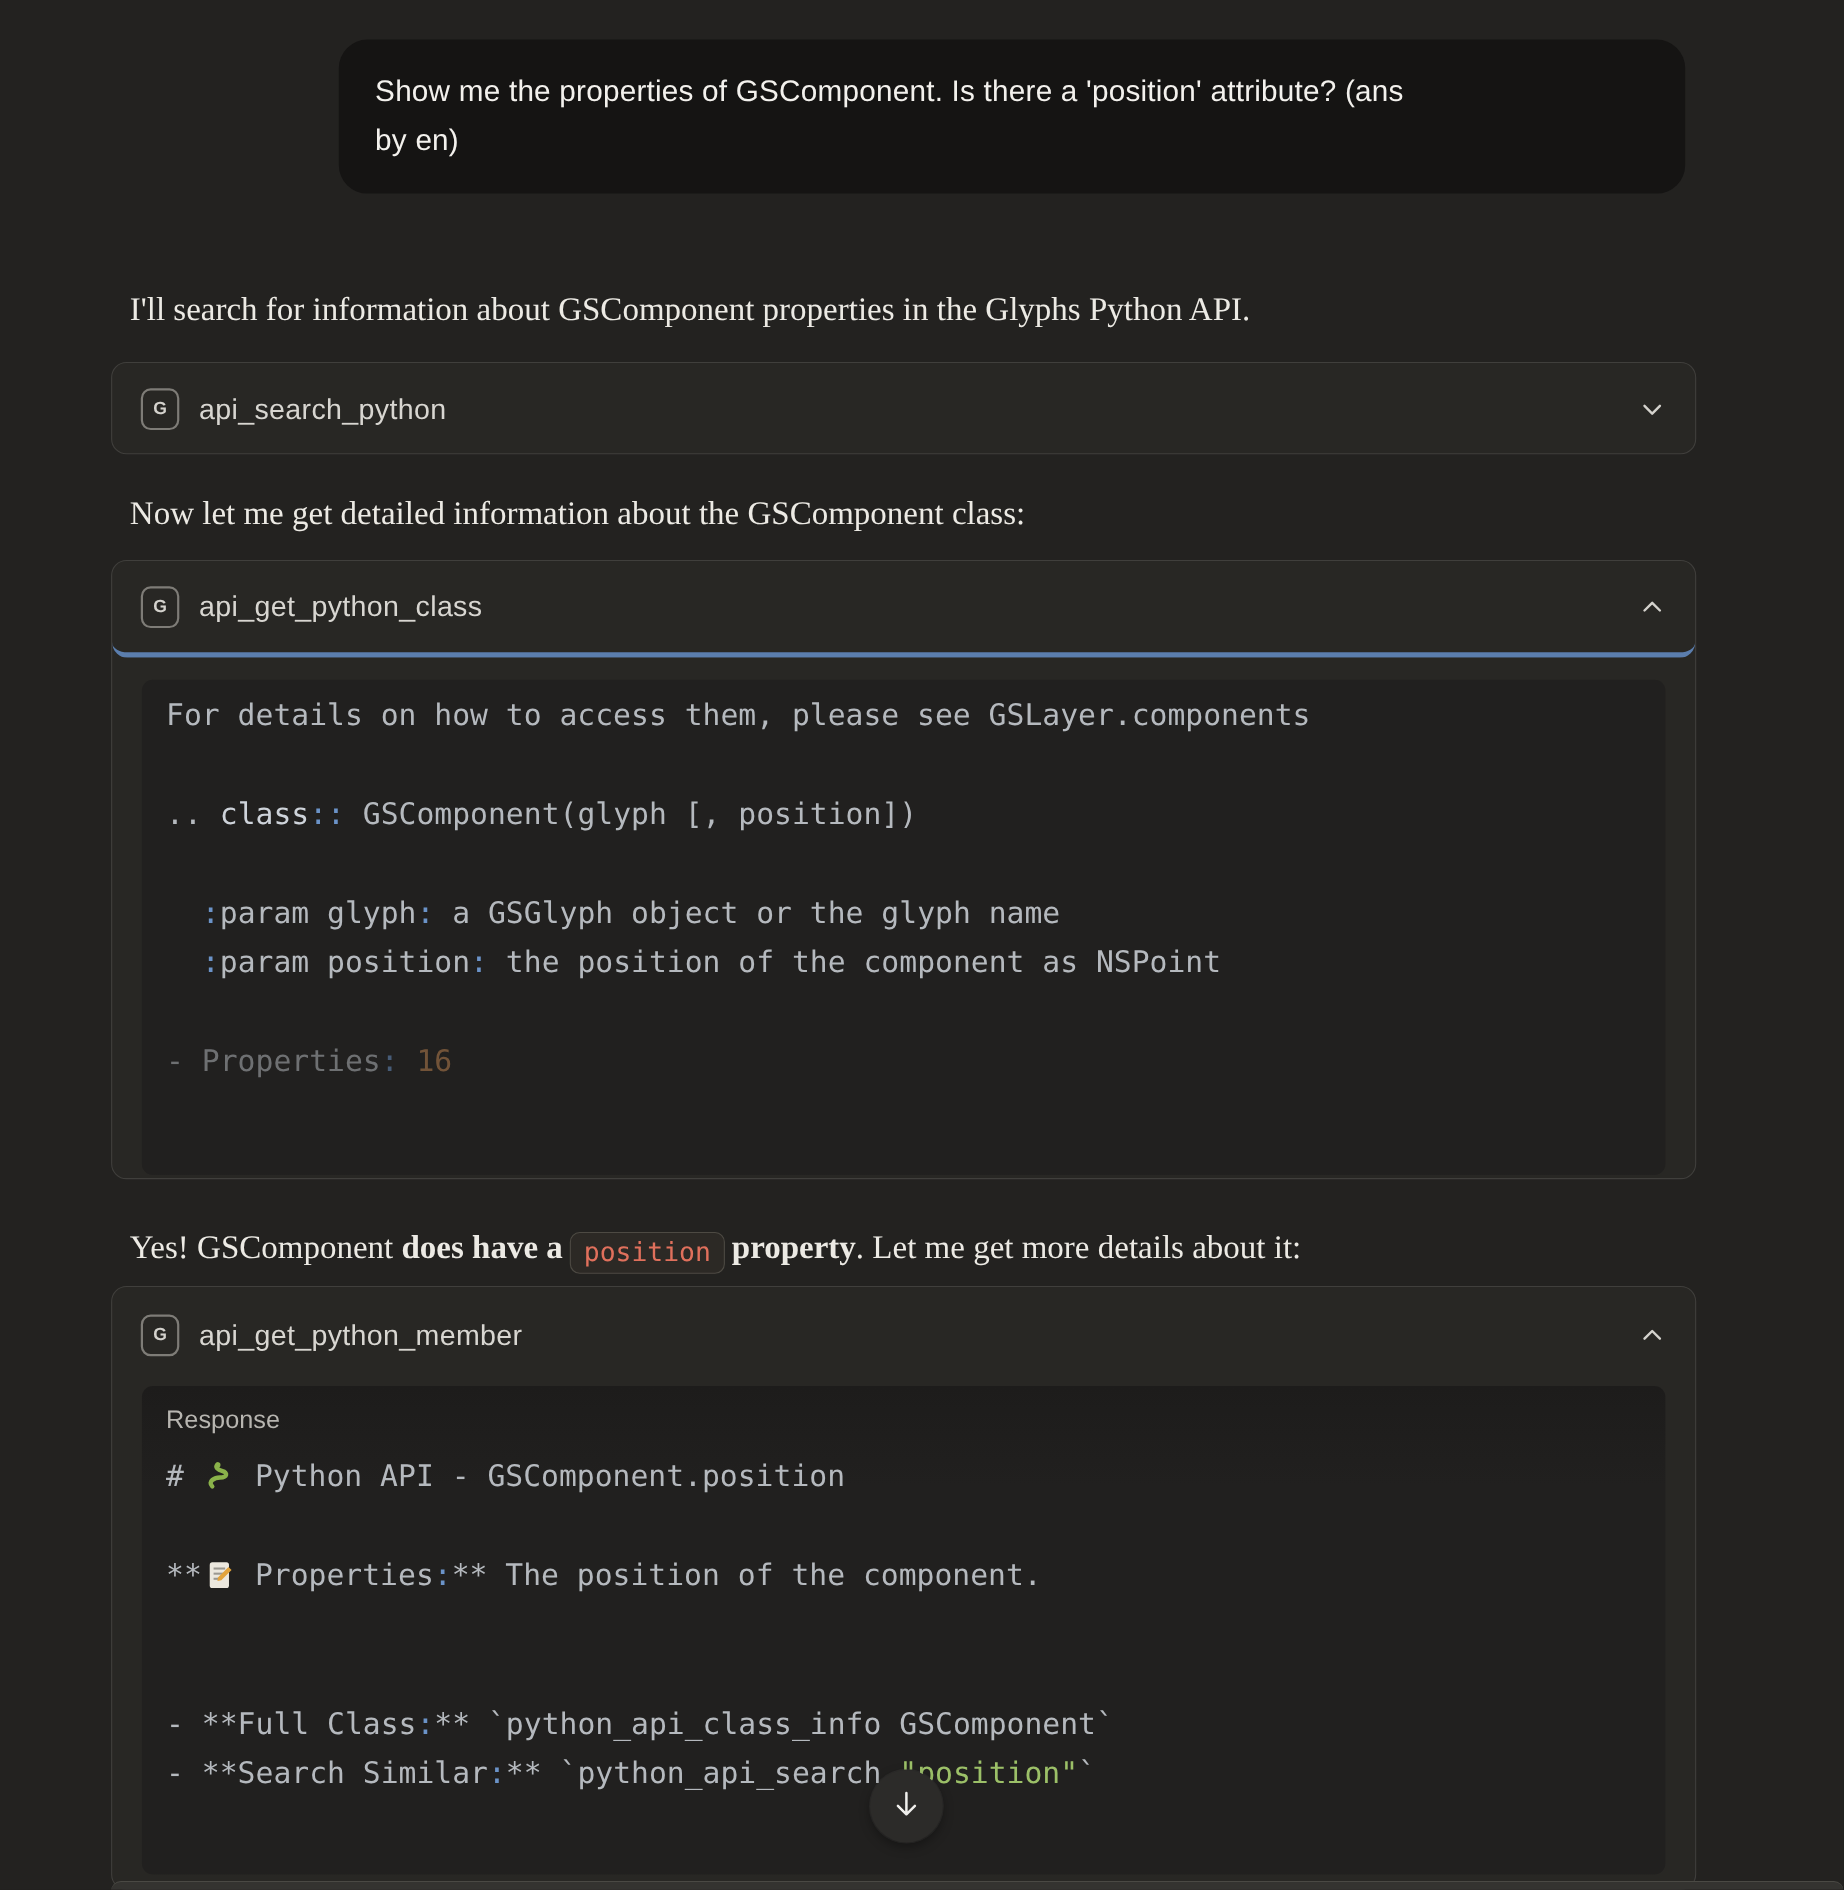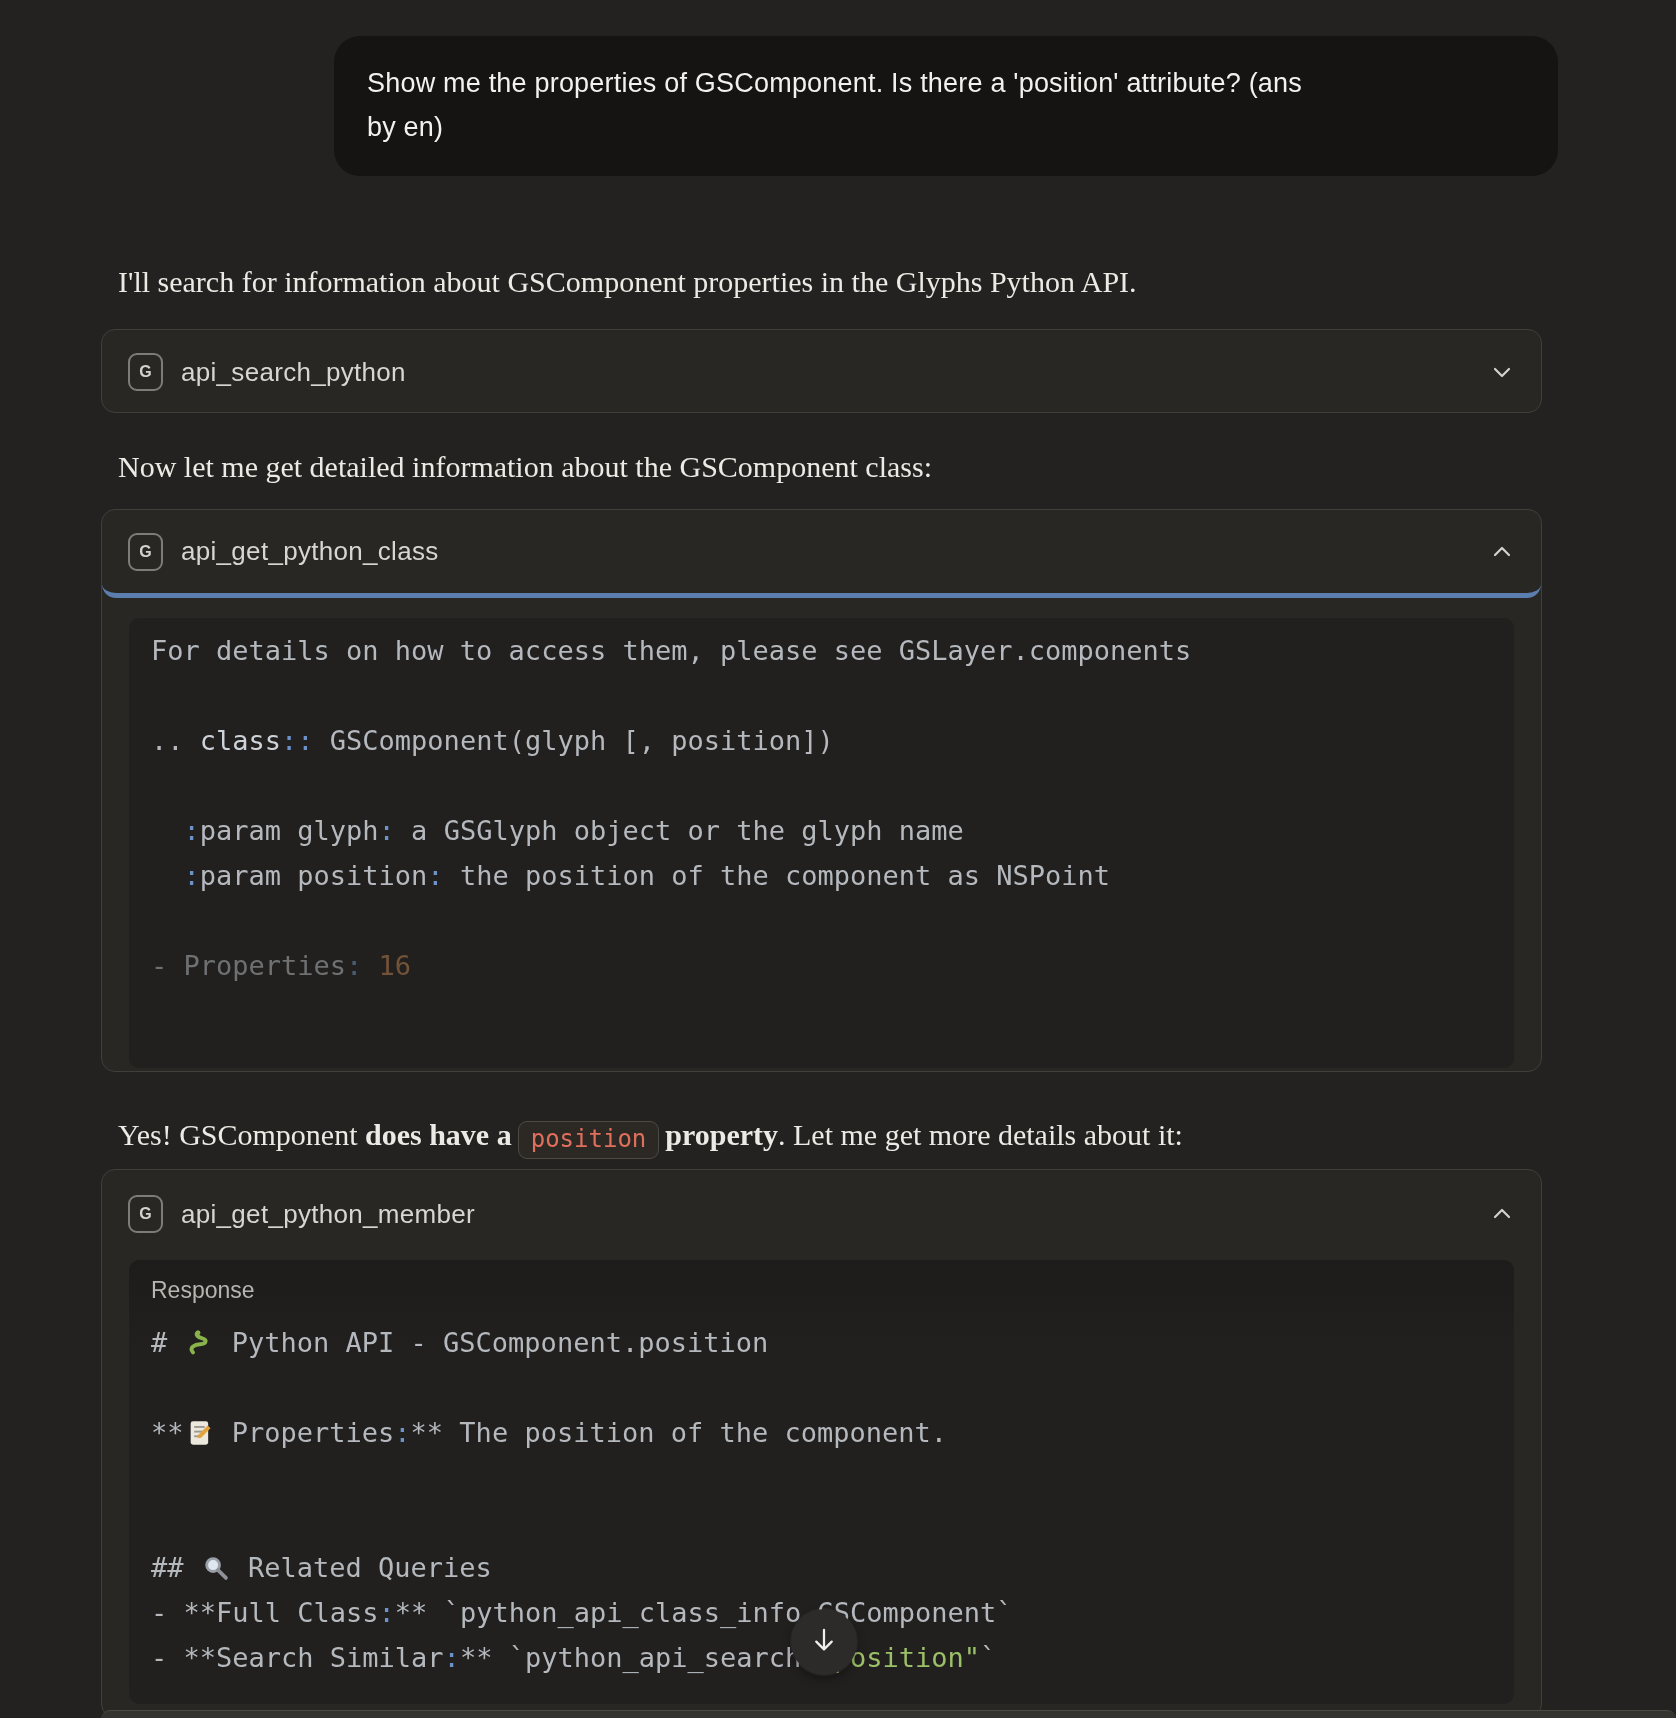--- a/index.html
+++ b/index.html
@@ -1,21 +1,21 @@
 <!DOCTYPE html>
 <html><head>
 <meta charset="utf-8">
 <style>
   html,body{margin:0;padding:0;background:#232220;}
   #page{position:relative;width:1676px;height:1718px;background:#232220;overflow:hidden;
         font-family:"Liberation Sans",sans-serif;}
   .abs{position:absolute;}
 
   
-  .bubble{left:334px;top:36px;width:1224px;height:140px;background:#151413;border-radius:26px;
+  .bubble{left:308px;top:36px;width:1224px;height:140px;background:#151413;border-radius:26px;
           box-sizing:border-box;padding:25px 33px;}
   .bubble .uline{font-size:27px;line-height:44px;color:#f3f1ed;letter-spacing:.2px;}
 
   
   .para{font-family:"Liberation Serif",serif;font-size:30px;line-height:42px;color:#eceae4;left:118px;}
   .para b{font-weight:700;}
 
   
   .pill{display:inline-block;font-family:"DejaVu Sans Mono",monospace;font-size:24px;line-height:24px;
         color:#e0705c;background:#2c2925;border:1.5px solid #4d4a43;border-radius:9px;
@@ -139,24 +139,20 @@
         <div class="codeline"></div>
         <div class="codeline"><span>**</span><span class="emoji"><svg width="28" height="28" viewBox="0 0 24 24">
                 <rect x="4" y="2" width="15" height="20" rx="2" fill="#ece8de"></rect>
                 <rect x="7" y="6" width="9" height="1.6" fill="#9b9890"></rect>
                 <rect x="7" y="10" width="9" height="1.6" fill="#9b9890"></rect>
                 <rect x="7" y="14" width="6" height="1.6" fill="#9b9890"></rect>
                 <path d="M13 16 L21 8 L18.6 5.6 L10.6 13.6 L10 16.6 Z" fill="#e2a33c"></path>
               </svg></span><span> Properties</span><span class="blue">:</span><span>**</span><span> The position of the component.</span></div>
         <div class="codeline"></div>
         <div class="codeline"></div>
-        <div class="codeline"><span>## </span><span class="emoji"><svg width="28" height="28" viewBox="0 0 24 24">
-                <circle cx="9.5" cy="9.5" r="5.5" fill="#dfe6ef" stroke="#9aa0a8" stroke-width="2.4"></circle>
-                <line x1="13.8" y1="13.8" x2="20.5" y2="20.5" stroke="#8e9298" stroke-width="3.2" stroke-linecap="round"></line>
-              </svg></span><span> Related Queries</span></div>
         <div class="codeline"><span>- **Full Class</span><span class="blue">:</span><span>** </span><span>`python_api_class_info GSComponent`</span></div>
         <div class="codeline"><span>- **Search Similar</span><span class="blue">:</span><span>** </span><span>`python_api_search </span><span class="green">"position"</span><span>`</span></div>
       </div>
     </div>
   </div>
 
   <div class="abs scrollbtn">
     <span>
       <svg width="32" height="32" viewBox="0 0 24 24">
           <path d="M12 4.5v14M6.2 13.2l5.8 5.8 5.8-5.8" stroke="#f0efec" stroke-width="1.7" fill="none" stroke-linecap="round" stroke-linejoin="round"></path>

